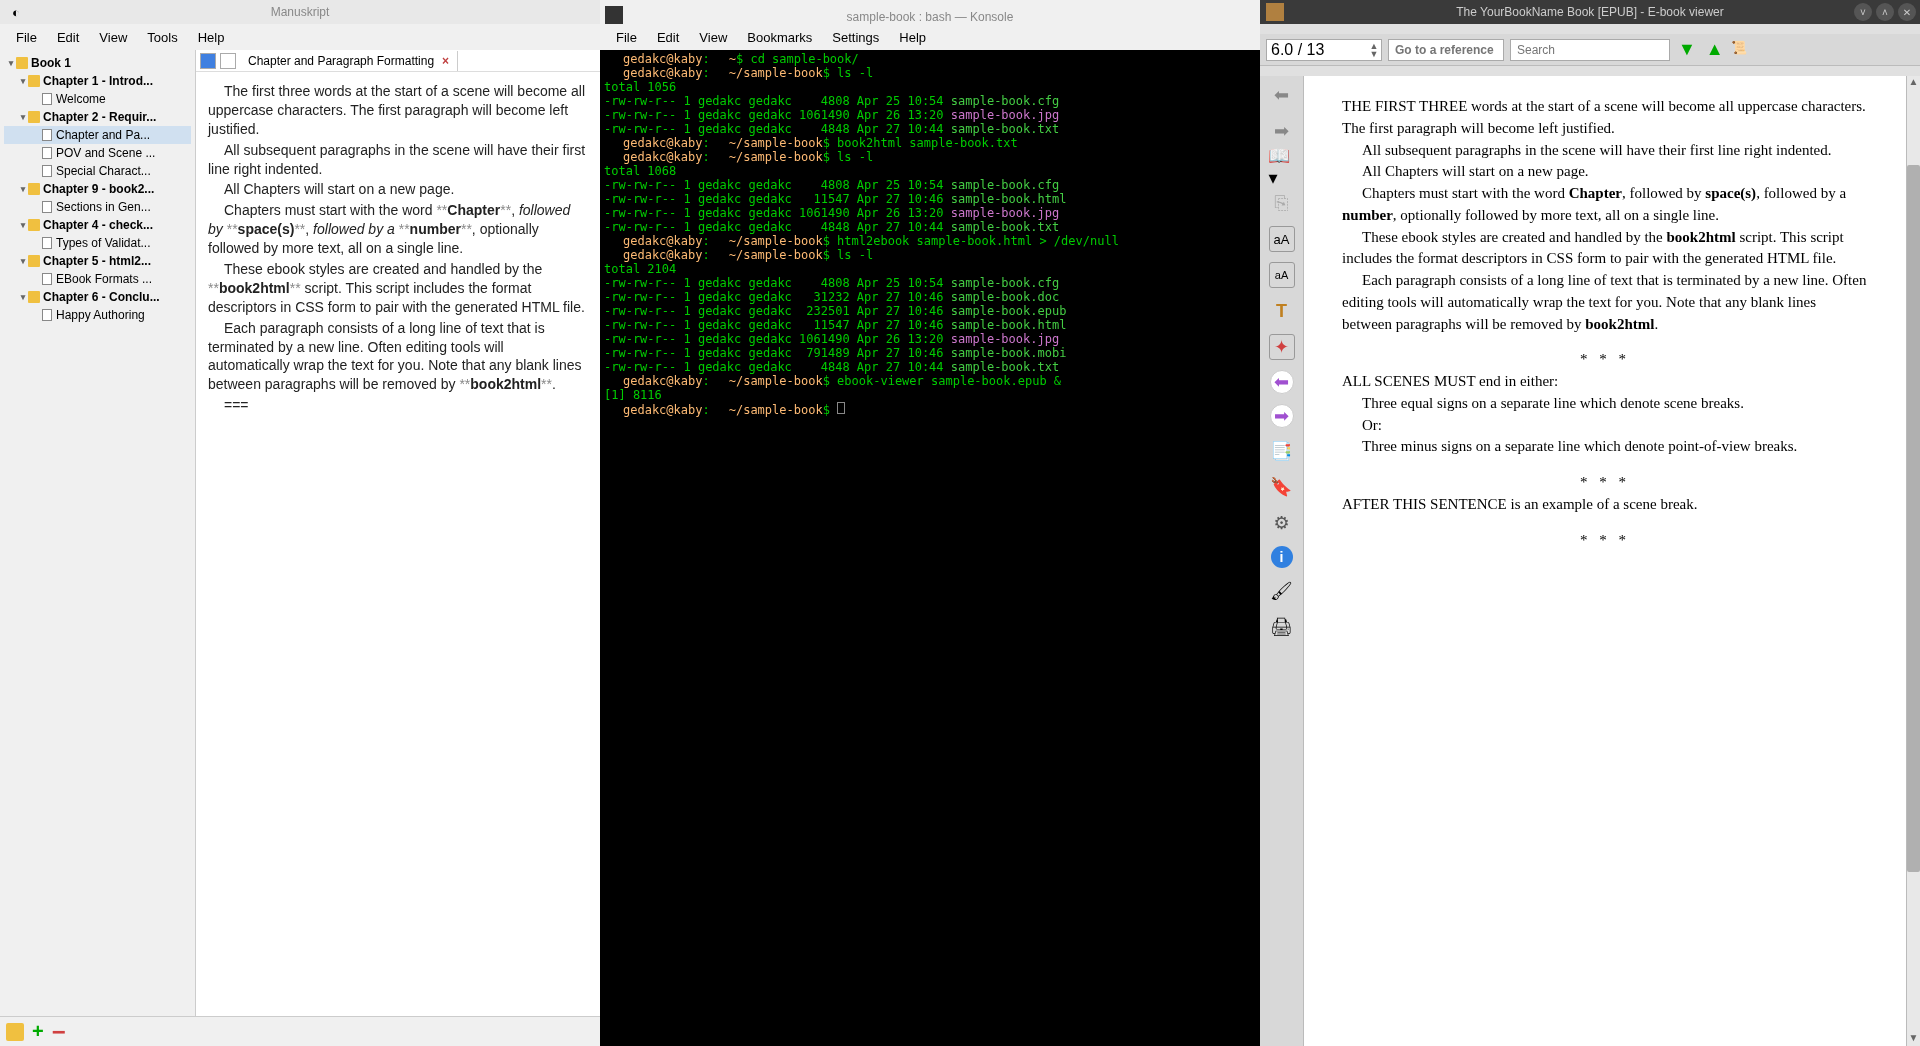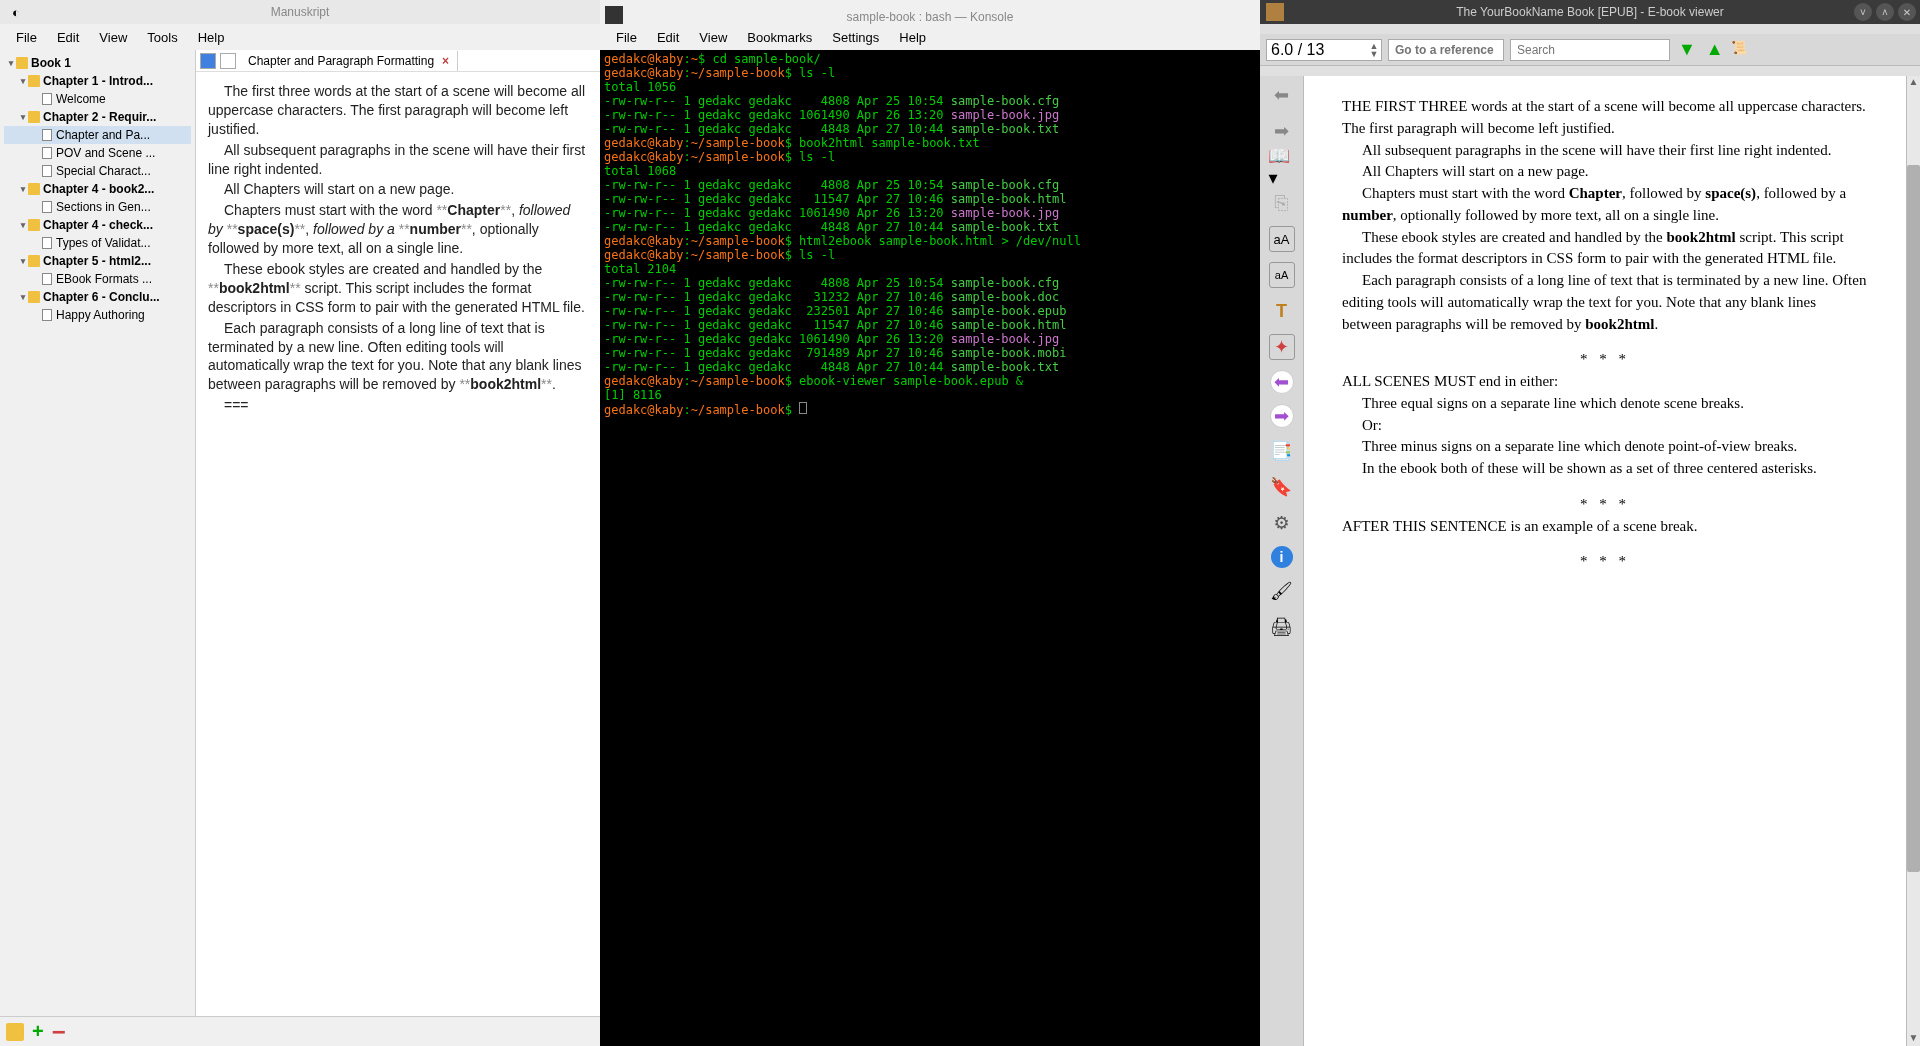--- a/index.html
+++ b/index.html
@@ -39,21 +39,21 @@
     .status-bar { height: 24px; display: flex; align-items: center; justify-content: space-between; padding: 0 6px; border-top: 1px solid #ccc; font-size: 12px; }
     .progress-bar { width: 60px; height: 12px; border: 1px solid #999; background: #fff; margin-left: 4px; display: inline-block; }
     .progress-fill { height: 100%; background: #e04040; }
     
     
     .konsole { width: 660px; display: flex; flex-direction: column; background: #e8e8e8; }
     .konsole-titlebar { height: 24px; display: flex; align-items: flex-end; position: relative; background: #f0f0f0; }
     .konsole-icon { width: 18px; height: 18px; background: #333; margin-left: 5px; }
     .konsole-title { position: absolute; left: 50%; transform: translateX(-50%); color: #888; font-size: 12px; }
     .terminal-body { flex: 1; background: #000; color: #0c0; font-family: monospace; font-size: 12px; padding: 2px 4px; white-space: pre; overflow: hidden; line-height: 14px; }
-    .t-cyan { color: #f97316; }
+    .t-cyan { color: #fdba74; margin-left: 19px; }
     .t-green { color: #4c4; }
     .t-purple { color: #c7c; }
     .cursor-block { display: inline-block; width: 8px; height: 12px; border: 1px solid #888; }
     
     
     .ebook { flex: 1; display: flex; flex-direction: column; background: #e0e0e0; gap: 10px; }
     .ebook-titlebar { height: 24px; background: #3a3a3a; color: #ccc; display: flex; align-items: center; position: relative; }
     .ebook-title-icon { width: 18px; height: 18px; background: #b08040; margin-left: 6px; }
     .ebook-title { position: absolute; left: 50%; transform: translateX(-50%); font-size: 12px; }
     .win-controls { position: absolute; right: 4px; display: flex; gap: 4px; }
@@ -133,21 +133,21 @@
           <span class="page-icon"></span>
           <span>POV and Scene ...</span>
         </div>
         <div class="tree-item indent-2">
           <span class="page-icon"></span>
           <span>Special Charact...</span>
         </div>
         <div class="tree-item indent-1 bold">
           <span class="chev">▾</span>
           <span class="tree-icon folder-icon"></span>
-          <span>Chapter 4 - book2...</span>
+          <span>Chapter 9 - book2...</span>
         </div>
         <div class="tree-item indent-2">
           <span class="page-icon"></span>
           <span>Sections in Gen...</span>
         </div>
         <div class="tree-item indent-1 bold">
           <span class="chev">▾</span>
           <span class="tree-icon folder-icon"></span>
           <span>Chapter 4 - check...</span>
         </div>
@@ -299,21 +299,20 @@
       <p class="e-indent">All subsequent paragraphs in the scene will have their first line right indented.</p>
       <p class="e-indent">All Chapters will start on a new page.</p>
       <p class="e-indent">Chapters must start with the word <b>Chapter</b>, followed by <b>space(s)</b>, followed by a <b>number</b>, optionally followed by more text, all on a single line.</p>
       <p class="e-indent">These ebook styles are created and handled by the <b>book2html</b> script. This script includes the format descriptors in CSS form to pair with the generated HTML file.</p>
       <p class="e-indent">Each paragraph consists of a long line of text that is terminated by a new line. Often editing tools will automatically wrap the text for you. Note that any blank lines between paragraphs will be removed by <b>book2html</b>.</p>
       <p class="asterisks">* * *</p>
       <p>ALL SCENES MUST end in either:</p>
       <p class="e-indent">Three equal signs on a separate line which denote scene breaks.</p>
       <p class="e-indent">Or:</p>
       <p class="e-indent">Three minus signs on a separate line which denote point-of-view breaks.</p>
-      <p class="e-indent">In the ebook both of these will be shown as a set of three centered asterisks.</p>
       <p class="asterisks">* * *</p>
       <p>AFTER THIS SENTENCE is an example of a scene break.</p>
       <p class="asterisks">* * *</p>
     </div>
     <div class="ebook-scroll">
       <div class="scroll-arrow">▲</div>
       <div class="scroll-track">
         <div class="scroll-thumb"></div>
       </div>
       <div class="scroll-arrow">▼</div>

